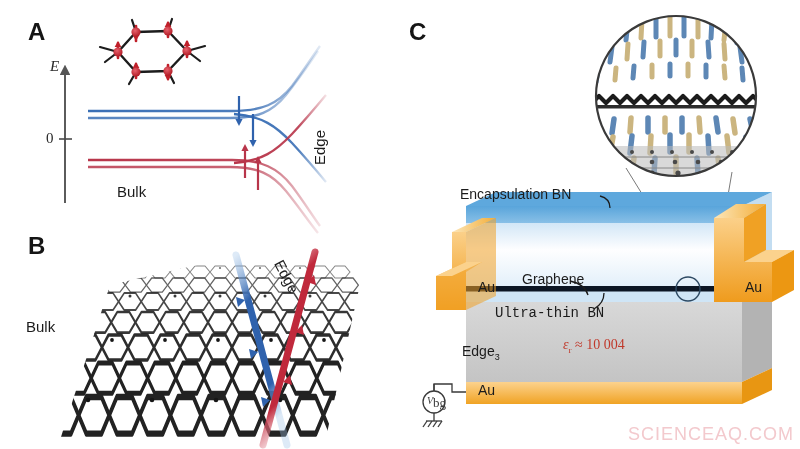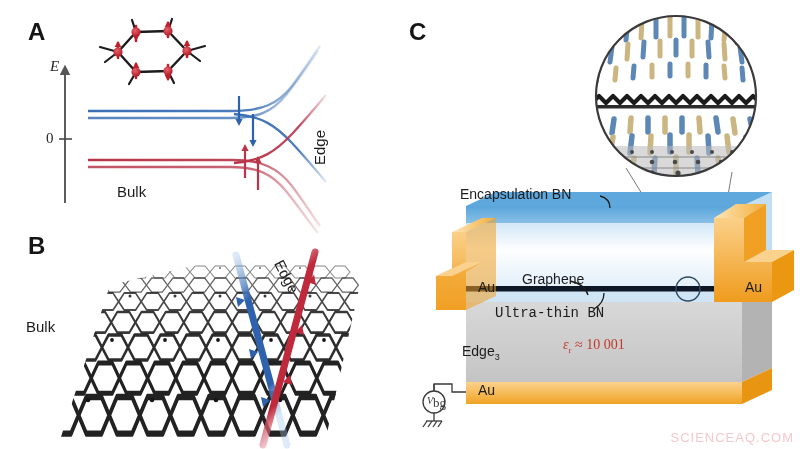--- a/index.html
+++ b/index.html
@@ -63,21 +63,21 @@
     font-size: 14px;
     color: #c0392b;
     white-space: nowrap;
   }
   .eps-label sub { font-size: 9px; }
   .watermark {
     position: absolute;
     right: 6px;
     bottom: 4px;
     font-family: "Liberation Sans", sans-serif;
-    font-size: 13px;
+    font-size: 18px;
     letter-spacing: 1px;
     color: #f3c9cd;
     user-select: none;
   }
   svg { display: block; }
   .svg-layer {
     position: absolute;
     left: 0;
     top: 0;
     pointer-events: none;
@@ -614,21 +614,21 @@
   <div class="fig-label" style="left:522px; top:271px;">Graphene</div>
   <div class="fig-label" style="left:495px; top:305px;font-family:Liberation Mono, monospace;">Ultra-thin BN</div>
   <div class="fig-label" style="left:462px; top:343px;">
     <span>Edge</span><sub style="font-size:9px;">3</sub>
   </div>
   <div class="fig-label" style="left:478px; top:279px;">Au</div>
   <div class="fig-label" style="left:745px; top:279px;">Au</div>
   <div class="fig-label" style="left:478px; top:382px;">Au</div>
 
   <div class="eps-label" style="left:563px; top:337px;">
-    <i>ε</i><sub>r</sub>&nbsp;<span>≈ 10 001</span>
+    <i>ε</i><sub>r</sub>&nbsp;<span>≈ 10 004</span>
   </div>
 
   <div style="position:absolute; left:427px; top:395px; font-family:'Liberation Serif', serif; font-size:10px; color:#3a3a3a;">
     <i>V</i><sub style="font-size:13px;">bg</sub>
   </div>
 
   <div class="watermark">SCIENCEAQ.COM</div>
 
 </div>
 

